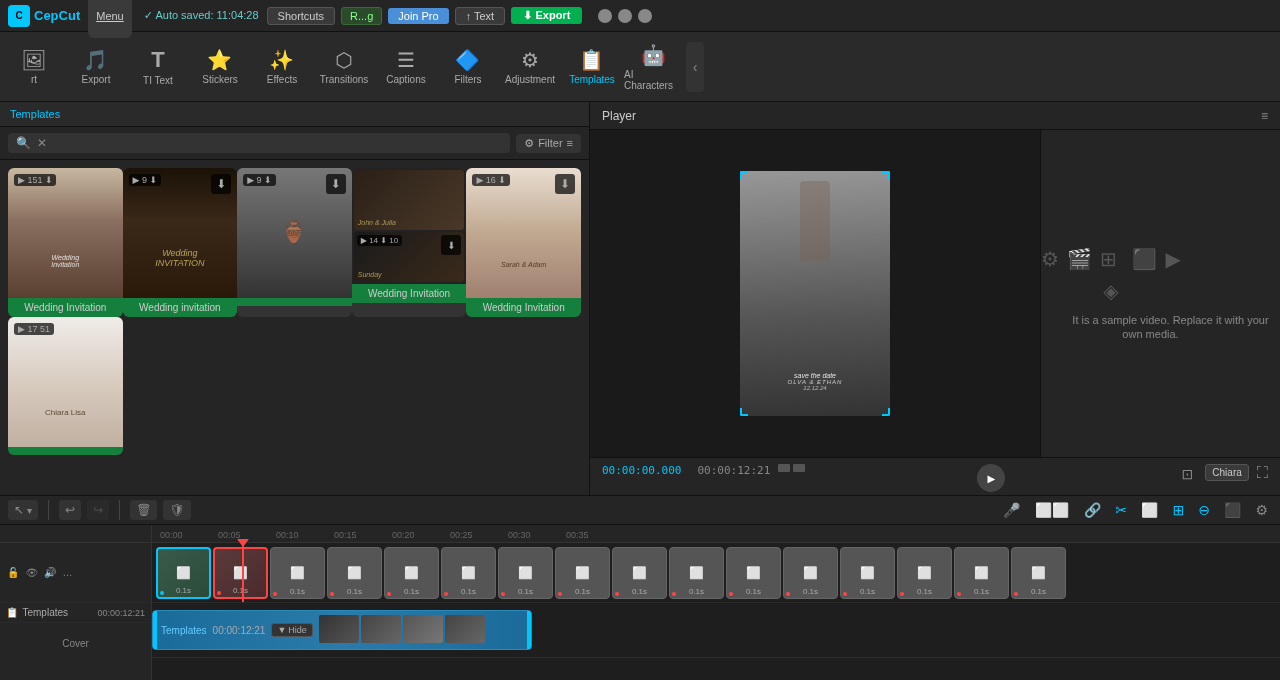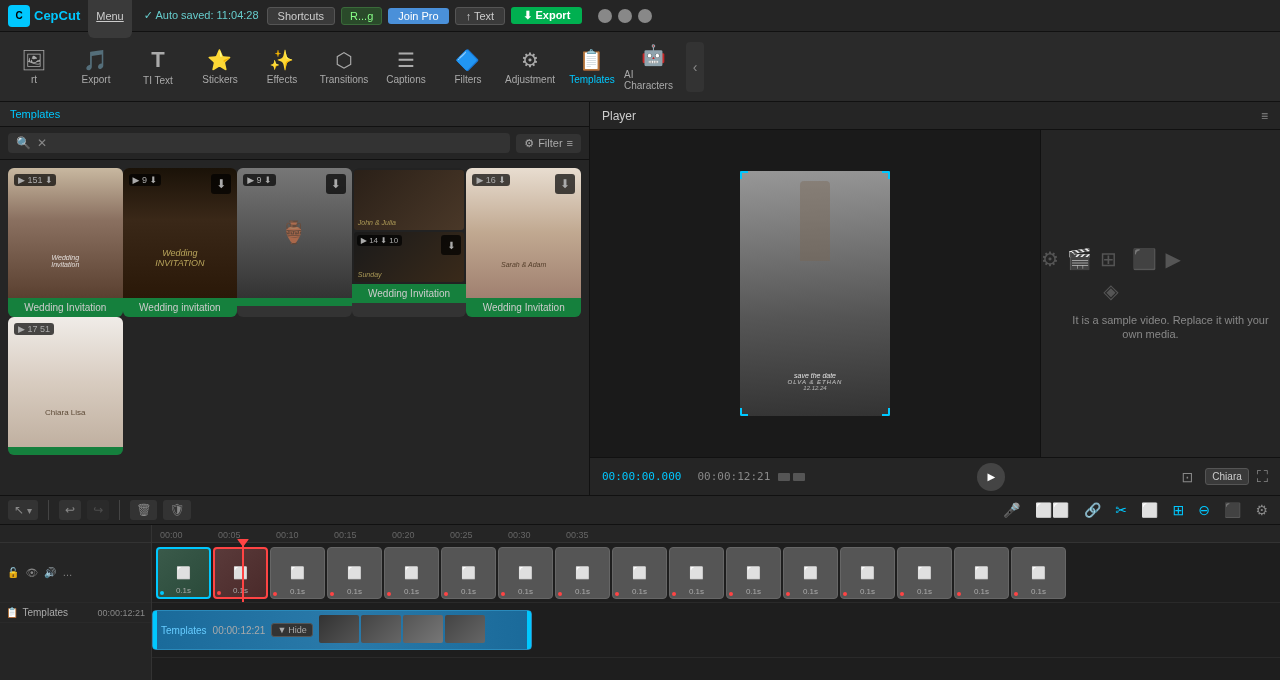--- a/index.html
+++ b/index.html
@@ -76,21 +76,21 @@
 
     .player-area { flex: 1; display: flex; }
     .player-video { flex: 1; display: flex; align-items: center; justify-content: center; background: #1a1a1a; position: relative; }
     .video-frame { width: 150px; height: 245px; background: #333; border-radius: 2px; display: flex; align-items: flex-end; justify-content: center; position: relative; overflow: hidden; }
     .video-thumb { width: 100%; height: 100%; background: linear-gradient(135deg, #888 0%, #555 50%, #333 100%); position: relative; display: flex; align-items: flex-end; justify-content: center; padding-bottom: 20px; }
     .video-text-overlay { color: rgba(255,255,255,0.9); font-size: 8px; text-align: center; font-style: italic; }
 
     .player-sample-area { width: 240px; background: #252525; display: flex; align-items: center; justify-content: center; border-left: 1px solid #111; }
     .sample-text { color: #888; font-size: 11px; text-align: center; padding: 20px; }
 
-    .player-controls { display: flex; align-items: center; padding: 6px 12px; background: #252525; border-top: 1px solid #111; gap: 8px; height: 38px; }
+    .player-controls { display: flex; align-items: flex-start; padding: 6px 12px; background: #252525; border-top: 1px solid #111; gap: 8px; height: 38px; }
     .time-current { color: #00c8ff; font-size: 11px; font-family: monospace; }
     .time-total { color: #888; font-size: 11px; font-family: monospace; }
     .timeline-dots { display: flex; gap: 3px; }
     .timeline-dot { width: 12px; height: 8px; background: #555; border-radius: 1px; }
     .play-btn { width: 28px; height: 28px; background: #444; border: none; border-radius: 50%; color: #fff; cursor: pointer; display: flex; align-items: center; justify-content: center; font-size: 10px; }
     .control-spacer { flex: 1; }
     .ctrl-btn { background: none; border: none; color: #888; cursor: pointer; font-size: 14px; padding: 2px 4px; }
     .ratio-btn { background: #3a3a3a; border: 1px solid #555; color: #ccc; font-size: 10px; padding: 2px 6px; border-radius: 3px; cursor: pointer; }
     .fullscreen-btn { background: none; border: none; color: #888; cursor: pointer; font-size: 16px; }
 
@@ -402,20 +402,23 @@
       </div>
 
       <div class="track-label-row2">
         <div class="track2-header">
           <span style="font-size:10px;color:#6cf;">📋</span>
           <span style="font-size:10px;color:#aaa;flex:1;">Templates</span>
           <span style="font-size:9px;color:#888;">00:00:12:21</span>
         </div>
       </div>
 
+      <div style="display:flex;align-items:center;justify-content:center;height:40px;padding:4px;">
+        <span class="cover-text">Cover</span>
+      </div>
     </div>
 
     <div class="timeline-track-area">
 
       <div class="timeline-ruler" style="position:relative;padding-left:0;">
         <div style="position:absolute;left:8px;bottom:2px;font-size:9px;color:#666;">00:00</div>
         <div style="position:absolute;left:66px;bottom:2px;font-size:9px;color:#666;">00:05</div>
         <div style="position:absolute;left:124px;bottom:2px;font-size:9px;color:#666;">00:10</div>
         <div style="position:absolute;left:182px;bottom:2px;font-size:9px;color:#666;">00:15</div>
         <div style="position:absolute;left:240px;bottom:2px;font-size:9px;color:#666;">00:20</div>

